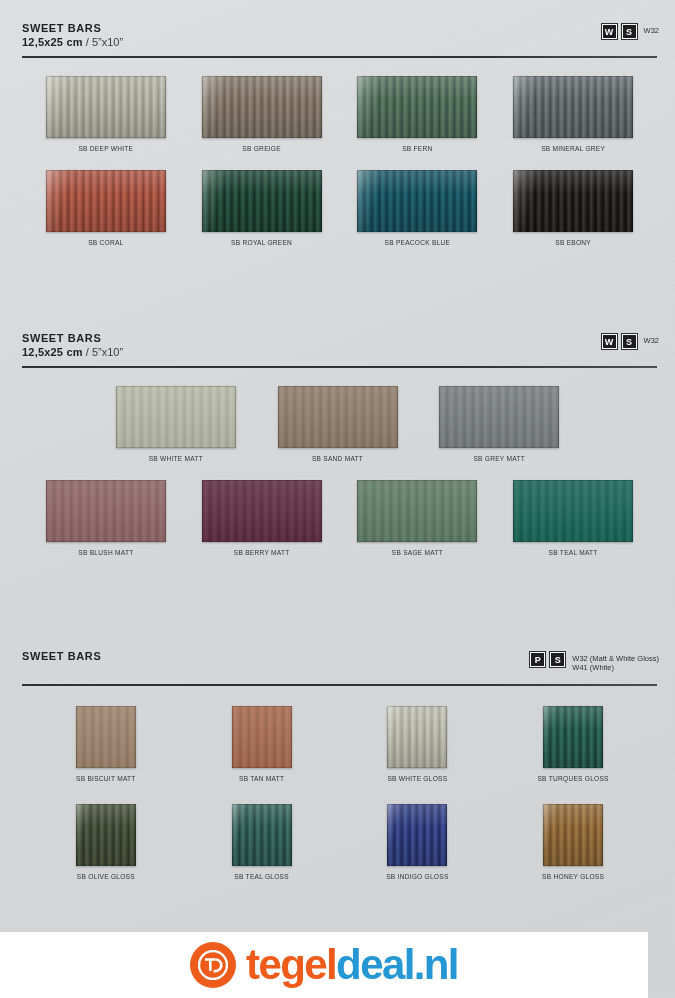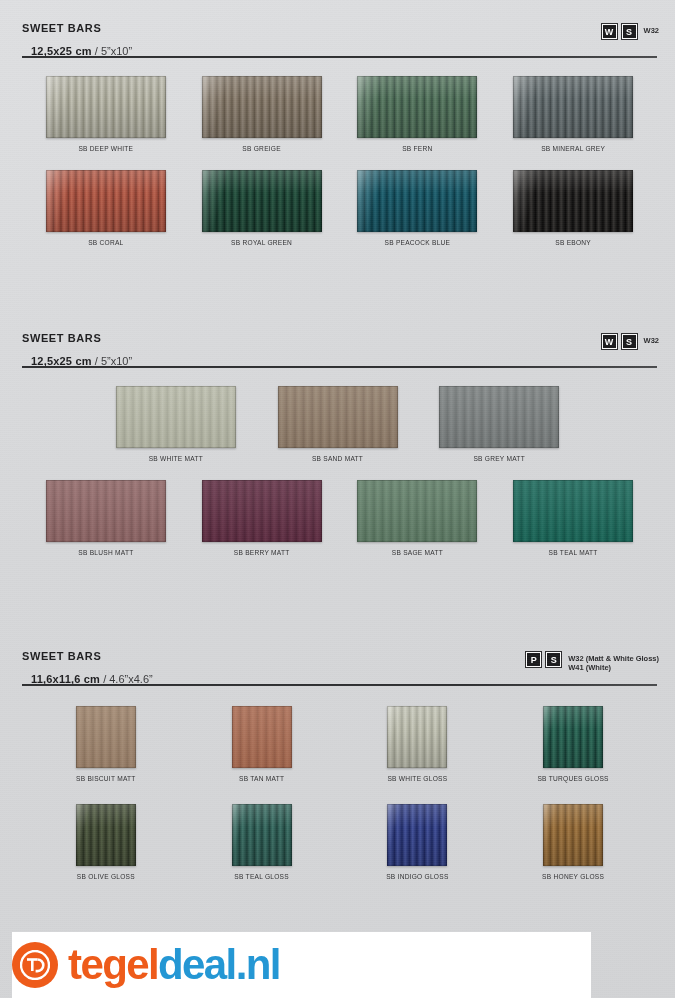--- a/index.html
+++ b/index.html
@@ -49,21 +49,21 @@
     font-weight: bold;
     letter-spacing: 0.6px;
     color: #1d1d1f;
     line-height: 13px;
     margin: 0;
   }
   .sec-size {
     font-size: 11px;
     line-height: 15px;
     color: #1d1d1f;
-    margin: 9px;
+    margin: 0;
   }
   .sec-size .cm {
     font-weight: bold;
     letter-spacing: 0.2px;
   }
   .sec-size .inch {
     font-weight: normal;
     color: #3a3a3c;
   }
 
@@ -89,21 +89,20 @@
     box-shadow: 0 0 0 1px #2a2a2c;
     box-sizing: border-box;
   }
   .badge-text {
     font-size: 7.5px;
     color: #2b2b2d;
     line-height: 9px;
     padding-left: 2px;
     padding-top: 2px;
     white-space: nowrap;
-    font-weight: bold;
   }
   .badge-text div { white-space: nowrap; }
 
   .rule {
     position: absolute;
     left: 22px;
     right: 18px;
     height: 2px;
     background: linear-gradient(90deg, #2e2f31 0%, #2e2f31 70%, #4a4b4d 100%);
   }
@@ -147,27 +146,28 @@
     letter-spacing: 0.25px;
     color: #303032;
     margin-top: 7px;
     text-align: center;
     white-space: nowrap;
   }
 
   
   .footer {
     position: absolute;
-    left: 12px;
+    left: 0;
     bottom: 0;
-    width: 579px;
+    width: 648px;
     height: 66px;
     background: #ffffff;
     display: flex;
     align-items: center;
+    justify-content: center;
     z-index: 6;
   }
   .logo {
     display: flex;
     align-items: center;
     gap: 10px;
   }
   .logo-mark {
     width: 46px;
     height: 46px;
@@ -387,24 +387,20 @@
             </div>
             <div class="swatch-label">SB TEAL MATT</div>
           </div>
         </div>
       </div>
   </div>
 
   <div class="section" id="sec2" style="top:650px;">
     <div class="sec-header">
       <div class="sec-title">SWEET BARS</div>
-      <div class="sec-size">
-        <span class="cm">11,6x11,6 cm</span>
-        <span class="inch">/ 4.6”x4.6”</span>
-      </div>
       <div class="badges">
         <div class="badge-box">P</div>
         <div class="badge-box">S</div>
         <div class="badge-text">
           <div>W32 (Matt &amp; White Gloss)</div>
           <div>W41 (White)</div>
         </div>
       </div>
       <div class="rule" style="top:34px;"></div>
     </div>

